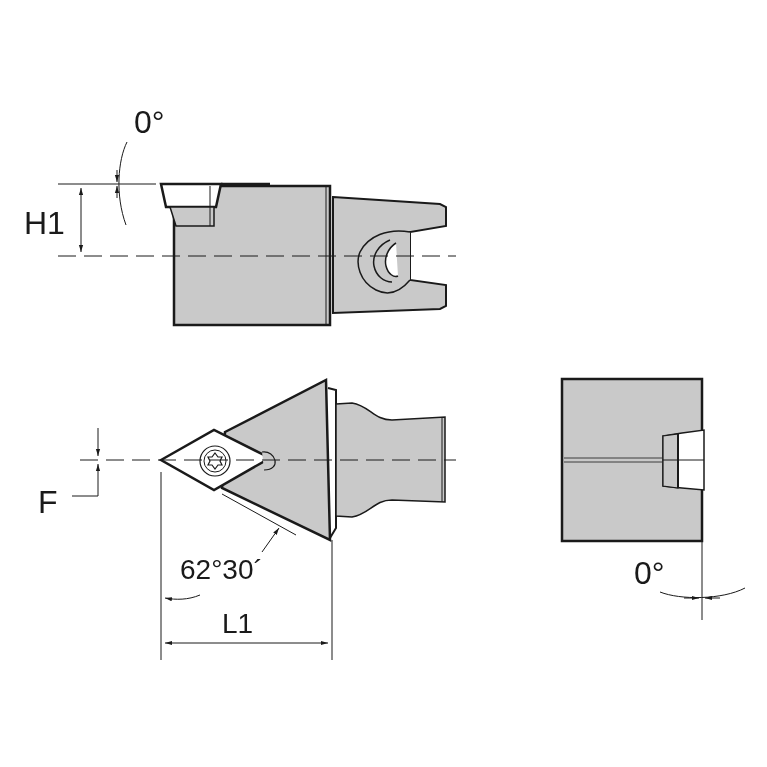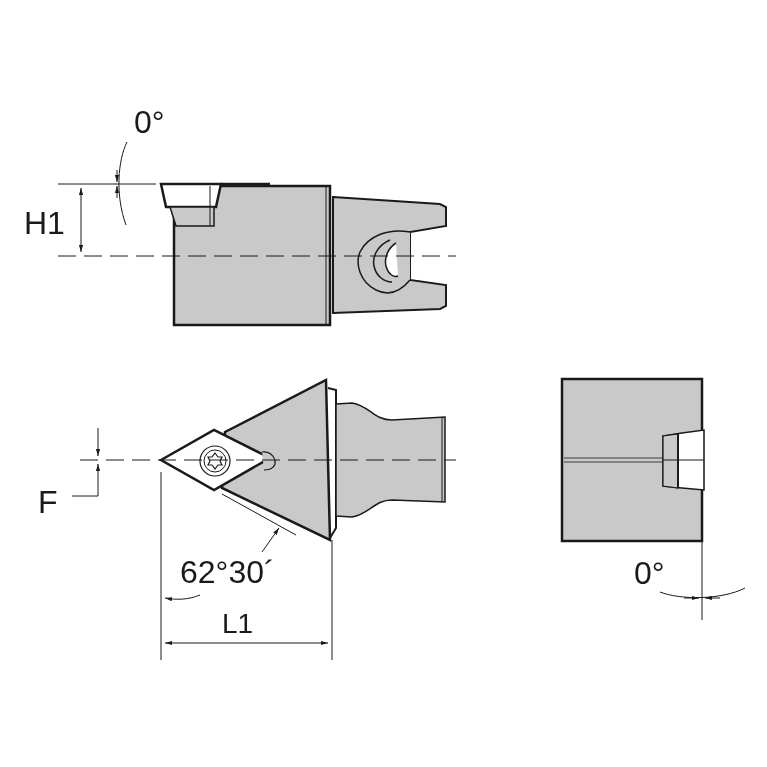--- a/index.html
+++ b/index.html
@@ -84,15 +84,15 @@
   </g>
   <line x1="702" y1="541" x2="702" y2="620" stroke="#1a1a1a" stroke-width="1"></line>
   <path d="M660,592 C680,600 722,600 745,588" fill="none" stroke="#1a1a1a" stroke-width="1"></path>
   <line x1="684" y1="598" x2="699" y2="598" stroke="#1a1a1a" stroke-width="1" marker-end="url(#arr)"></line>
   <line x1="720" y1="598" x2="705" y2="598" stroke="#1a1a1a" stroke-width="1" marker-end="url(#arr)"></line>
 </svg>
 
 <div class="lbl" style="left:134px;top:106px;font-size:32px;">0°</div>
 <div class="lbl" style="left:24px;top:207px;font-size:32px;">H1</div>
 <div class="lbl" style="left:38px;top:486px;font-size:32px;">F</div>
-<div class="lbl" style="left:180px;top:556px;font-size:32px;">62°30´</div>
+<div class="lbl" style="left:180px;top:556px;font-size:28px;">62°30´</div>
 <div class="lbl" style="left:222px;top:610px;font-size:28px;">L1</div>
 <div class="lbl" style="left:634px;top:557px;font-size:32px;">0°</div>
 
 </body></html>

